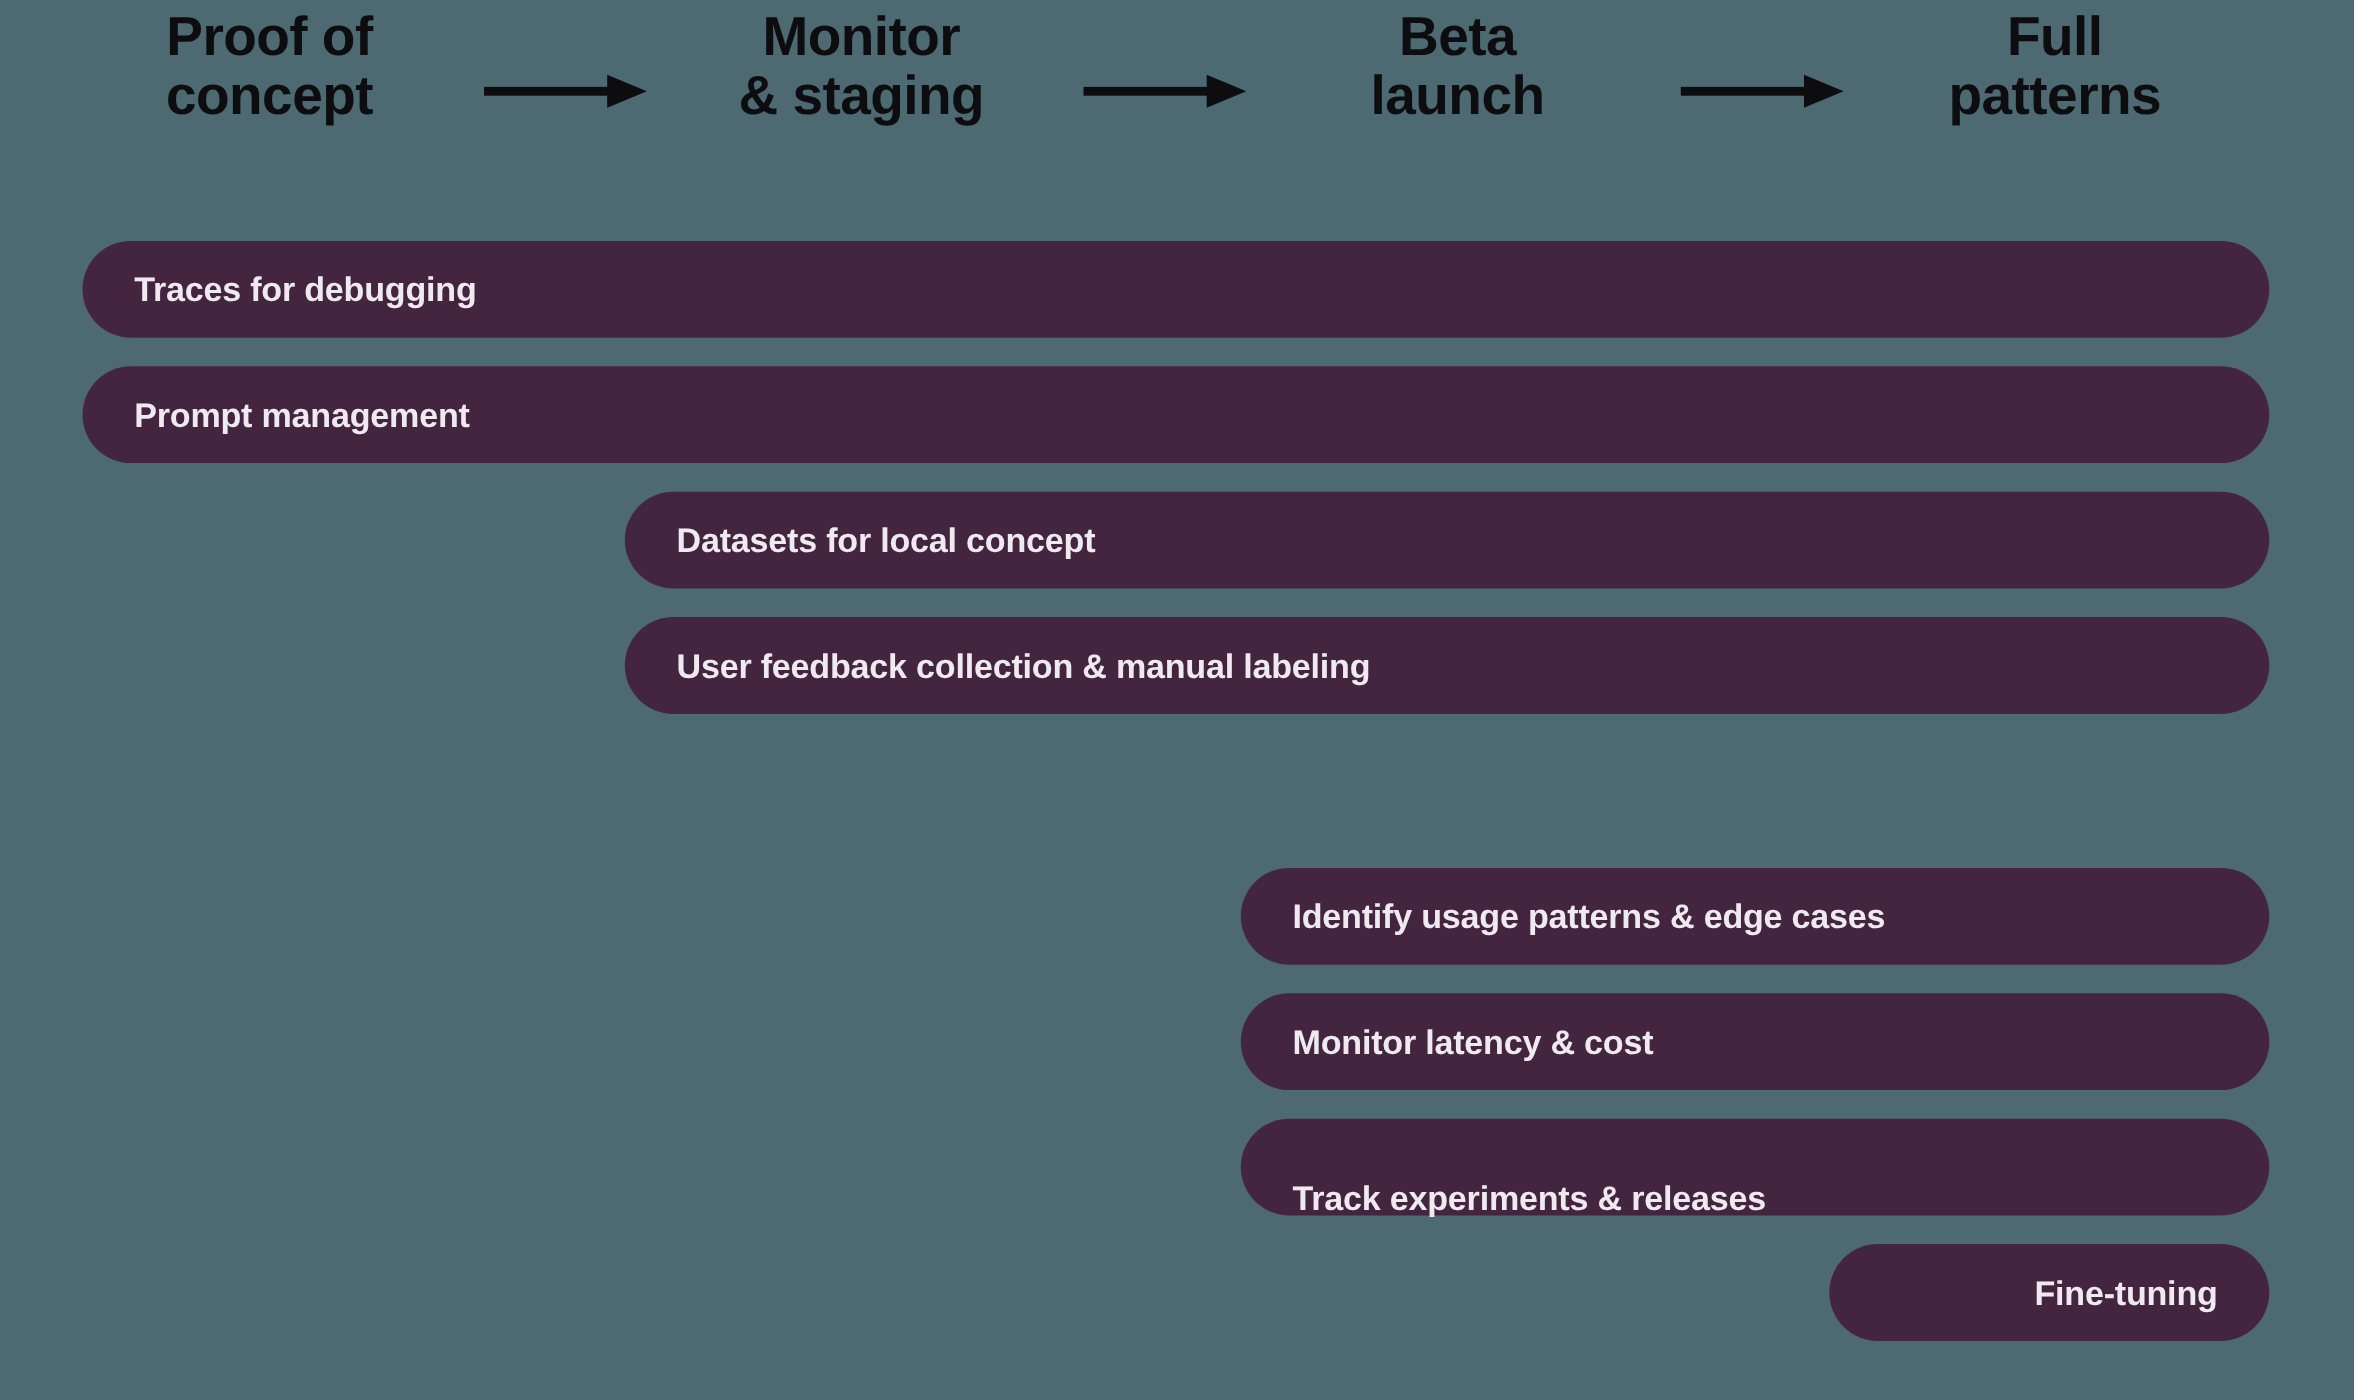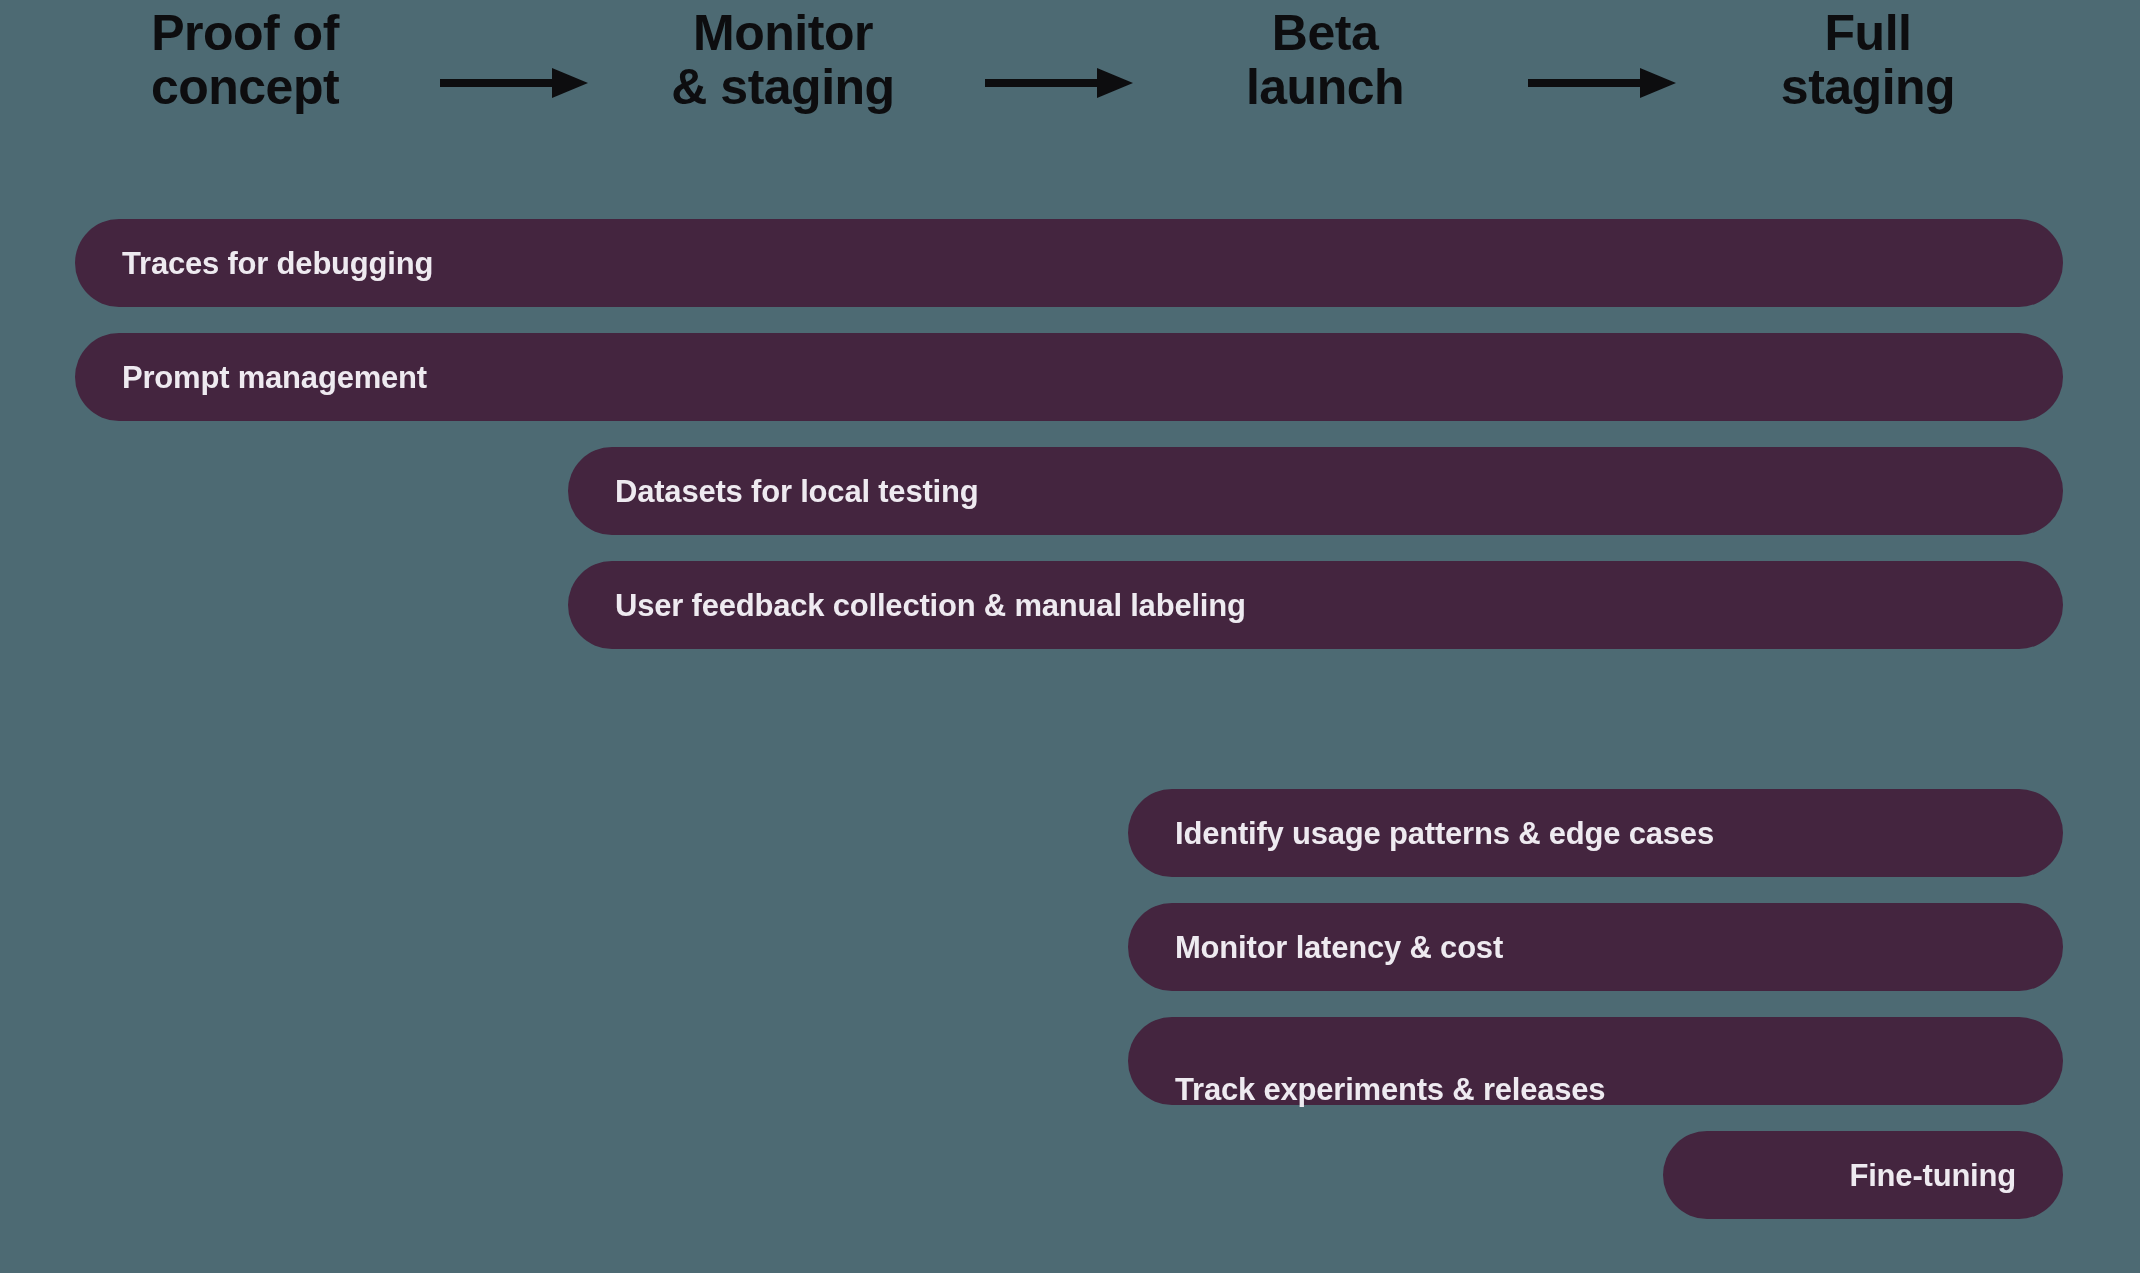--- a/index.html
+++ b/index.html
@@ -116,21 +116,21 @@
       <div class="phase" style="left: 613px;">
         <span class="pl">Monitor</span>
         <span class="pl">&amp; staging</span>
       </div>
       <div class="phase" style="left: 1155px;">
         <span class="pl">Beta</span>
         <span class="pl">launch</span>
       </div>
       <div class="phase" style="left: 1698px;">
         <span class="pl">Full</span>
-        <span class="pl">staging</span>
+        <span class="pl">patterns</span>
       </div>
       <div class="phase-arrow" style="left: 440px; top: 68px;">
         <div class="shaft"></div>
         <div class="head"></div>
       </div>
       <div class="phase-arrow" style="left: 985px; top: 68px;">
         <div class="shaft"></div>
         <div class="head"></div>
       </div>
       <div class="phase-arrow" style="left: 1528px; top: 68px;">
@@ -140,21 +140,21 @@
     </div>
 
   <div id="bars">
       <div class="bar" style="left: 75px; top: 203px; width: 1988px;">
         <span class="bar-label">Traces for debugging</span>
       </div>
       <div class="bar" style="left: 75px; top: 317px; width: 1988px;">
         <span class="bar-label">Prompt management</span>
       </div>
       <div class="bar" style="left: 568px; top: 431px; width: 1495px;">
-        <span class="bar-label">Datasets for local testing</span>
+        <span class="bar-label">Datasets for local concept</span>
       </div>
       <div class="bar" style="left: 568px; top: 545px; width: 1495px;">
         <span class="bar-label">User feedback collection &amp; manual labeling</span>
       </div>
       <div class="bar" style="left: 1128px; top: 773px; width: 935px;">
         <span class="bar-label">Identify usage patterns &amp; edge cases</span>
       </div>
       <div class="bar" style="left: 1128px; top: 887px; width: 935px;">
         <span class="bar-label">Monitor latency &amp; cost</span>
       </div>

